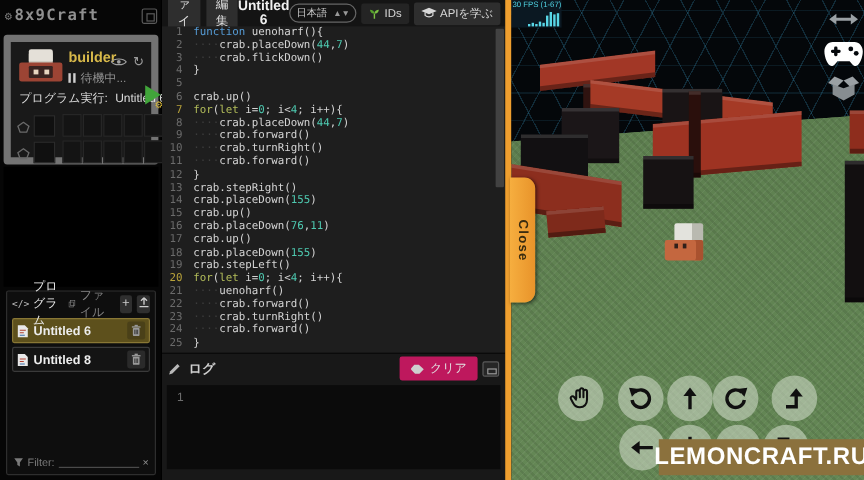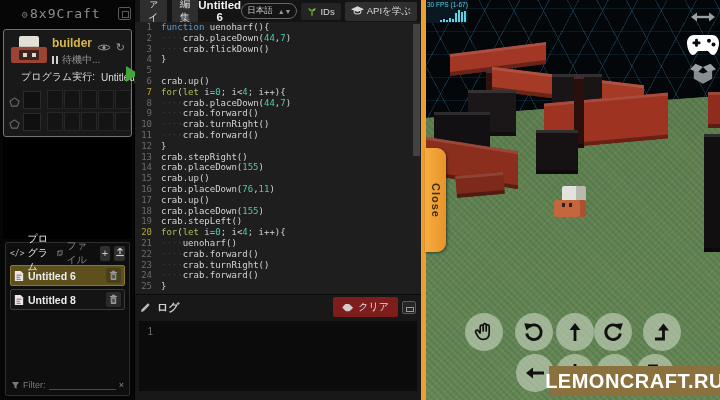--- a/index.html
+++ b/index.html
@@ -3,39 +3,39 @@
 <meta charset="utf-8">
 <style>
   * { margin:0; padding:0; box-sizing:border-box; }
   html,body { background:#000; }
   body { font-family:"Liberation Sans", sans-serif; }
   .app { position:relative; width:720px; height:400px; background:#000; overflow:hidden; }
 
   
   .sidebar { position:absolute; left:0; top:0; width:135px; height:400px; background:#060606; border-right:1px solid #000; }
   .logo-bar { position:absolute; left:0; top:0; width:135px; height:26px; display:flex; align-items:center; }
-  .logo { color:#8f8f8f; font-weight:normal; font-family:"DejaVu Sans Mono", monospace; font-size:13px; letter-spacing:1px; margin-left:22px; }
+  .logo { color:#8f8f8f; font-weight:bold; font-family:"DejaVu Sans Mono", monospace; font-size:13px; letter-spacing:1px; margin-left:4px; }
   .logo .gear-glyph { font-size:10px; color:#777; margin-right:1px; }
   .dock-icon { position:absolute; right:4px; top:7px; width:13px; height:13px; border:1px solid #5a5a5a; border-radius:2px; }
   .dock-icon::after { content:""; position:absolute; left:3px; top:3px; width:5px; height:5px; border:1px solid #5a5a5a; }
 
-  .char-card { position:absolute; left:3px; top:29px; width:129px; height:108px; background:#191919; border:1px solid #737373; border-radius:3px; }
+  .char-card { position:absolute; left:3px; top:29px; width:129px; height:108px; background:#191919; border:6px solid #737373; border-radius:3px; }
   .avatar { position:absolute; left:7px; top:6px; width:36px; height:30px; }
   .avatar .hat { position:absolute; left:8px; top:0; width:20px; height:10px; background:#e4e0d8; border-radius:2px 2px 0 0; box-shadow:0 2px 0 #c9c4ba; }
   .avatar .bod { position:absolute; left:0; top:11px; width:36px; height:16px; background:#9c4434; border-radius:2px; }
   .avatar .face { position:absolute; left:8px; top:14px; width:20px; height:10px; background:#3a2320; border-radius:1px; }
   .avatar .eye1,.avatar .eye2 { position:absolute; top:17px; width:4px; height:4px; background:#e8d5c0; }
   .avatar .eye1{ left:12px; } .avatar .eye2{ left:21px; }
   .char-name { position:absolute; left:48px; top:6px; color:#d7b84a; font-weight:bold; font-size:12px; }
   .char-icons { position:absolute; right:6px; top:8px; display:flex; gap:5px; align-items:center; }
   .refresh-glyph { color:#9a9a9a; font-size:11px; line-height:10px; }
   .char-status { position:absolute; left:48px; top:23px; display:flex; align-items:center; gap:4px; color:#8f8f8f; font-size:10px; }
   .pausebars { display:inline-flex; gap:2px; }
   .pausebars i { width:2px; height:8px; background:#cfcfcf; }
-  .run-row { position:absolute; left:17px; top:40px; width:116px; display:flex; align-items:center; gap:3px; color:#dcdcdc; font-size:10px; white-space:nowrap; }
+  .run-row { position:absolute; left:7px; top:40px; width:116px; display:flex; align-items:center; gap:3px; color:#dcdcdc; font-size:10px; white-space:nowrap; }
   .play-btn { position:absolute; right:-2px; top:-4px; width:0; height:0; border-top:8px solid transparent; border-bottom:8px solid transparent; border-left:13px solid #41a53a; cursor:pointer; }
   .play-gear { position:absolute; right:-4px; top:8px; color:#d6b73a; font-size:8px; }
   .inv { position:absolute; left:5px; top:60px; width:120px; height:44px; }
   .inv .pent { position:absolute; left:0; width:11px; height:11px; color:#6a6a6a; }
   .inv .bigslot { position:absolute; left:14px; width:18px; height:18px; background:#101010; border:1px solid #2b2b2b; }
   .inv .cell { position:absolute; width:16px; height:19px; background:#141414; border:1px solid #262626; }
 
   .side-black { position:absolute; left:3px; top:139px; width:129px; height:100px; background:#000; }
 
   .programs-panel { position:absolute; left:5px; top:242px; width:125px; height:154px; background:#0e0e0e; border:1px solid #2e2e2e; border-radius:2px; }
@@ -72,21 +72,21 @@
   .gut.hl { color:#b8a23a; }
   .kwb { color:#569cd6; } .kwg { color:#b3bd5a; } .num { color:#4ec9b0; }
   .ws { color:#3d3d3d; }
   .codetext { color:#d4d4d4; }
   .scroll-thumb { position:absolute; right:1px; top:2px; width:7px; height:132px; background:#424242; border-radius:1px; cursor:grab; }
 
   .log-panel { position:absolute; left:0; top:294px; width:286px; height:106px; background:#181818; border-top:1px solid #0a0a0a; }
   .log-header { display:flex; align-items:center; height:24px; padding:0 5px; gap:4px; }
   .log-title { color:#cfcfcf; font-size:11px; font-weight:bold; margin-left:2px; }
   .log-header .spacer { flex:1; }
-  .clear-btn { display:flex; align-items:center; gap:4px; background:#7f1d1d; border:none; color:#e2e2e2; font-size:10px; padding:3px 9px; border-radius:2px; cursor:pointer; font-family:inherit; }
+  .clear-btn { display:flex; align-items:center; gap:4px; background:#be185d; border:none; color:#e2e2e2; font-size:10px; padding:3px 9px; border-radius:2px; cursor:pointer; font-family:inherit; }
   .min-btn { width:14px; height:13px; border:1px solid #5a5a5a; background:#262626; border-radius:2px; position:relative; cursor:pointer; }
   .min-btn::after { content:""; position:absolute; left:3px; top:5px; width:6px; height:3px; border:1px solid #9a9a9a; }
   .log-body { position:absolute; left:4px; top:26px; width:278px; height:70px; background:#0b0b0b; overflow:hidden; }
   .log-line { display:flex; font-size:10px; line-height:14px; margin-top:4px; }
   .log-num { width:22px; text-align:right; padding-right:8px; color:#6d6d6d; }
   .log-text { color:#5cbf60; font-weight:bold; }
 
   
   .game-view { position:absolute; left:421px; top:0; width:299px; height:400px; background:#04070a; }
   .orange-strip { position:absolute; left:0; top:0; width:5px; height:400px; background:#ef9f2f; z-index:7; }

